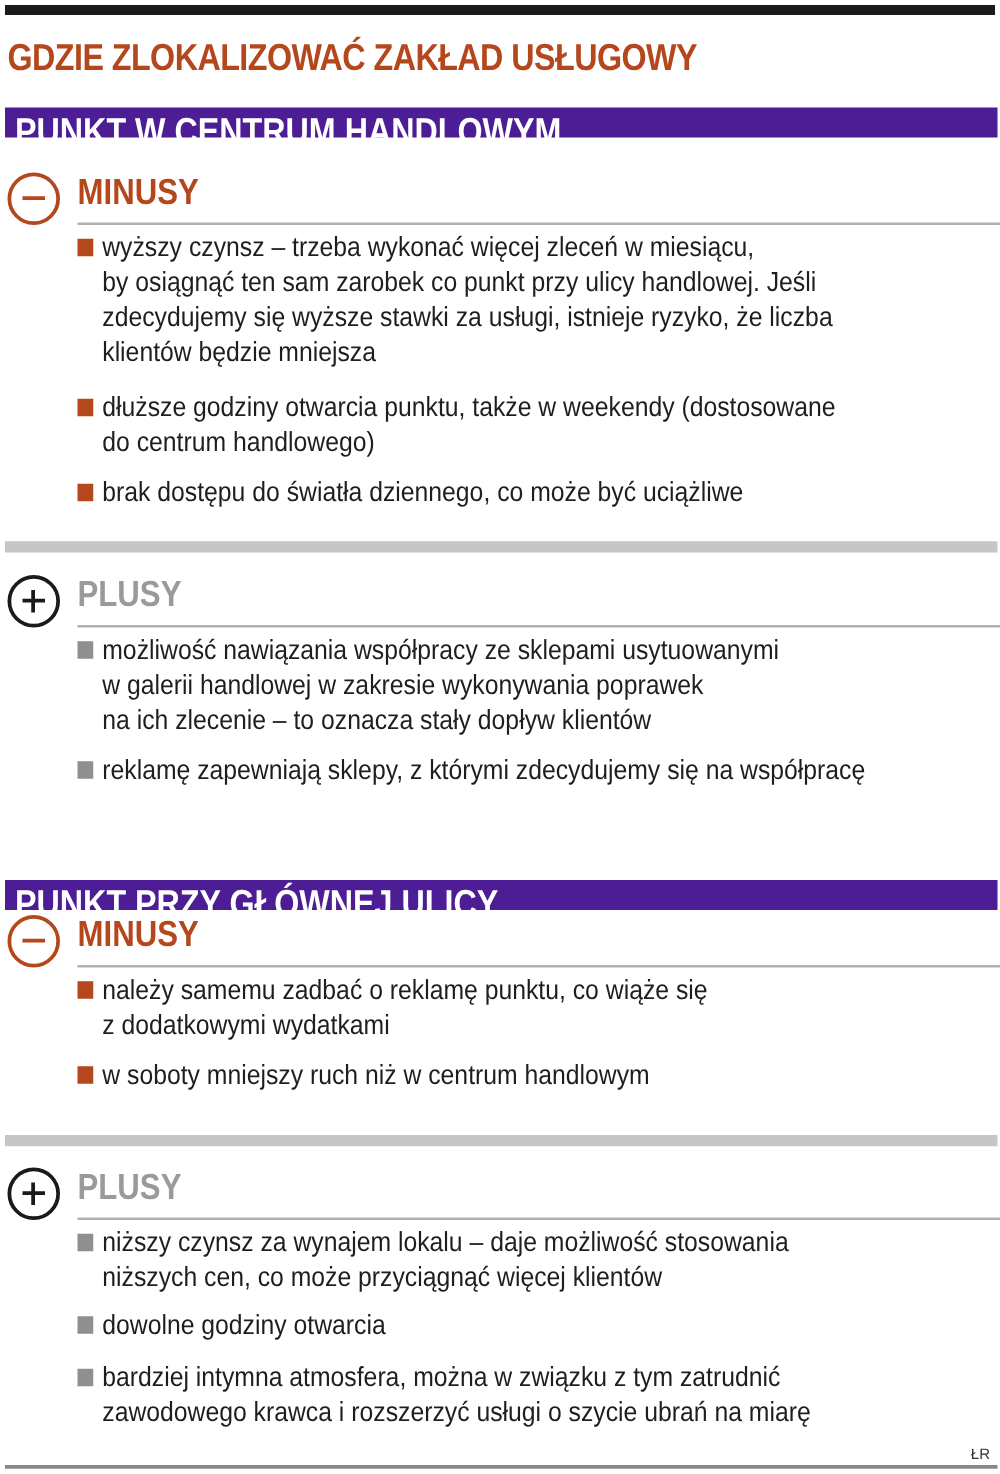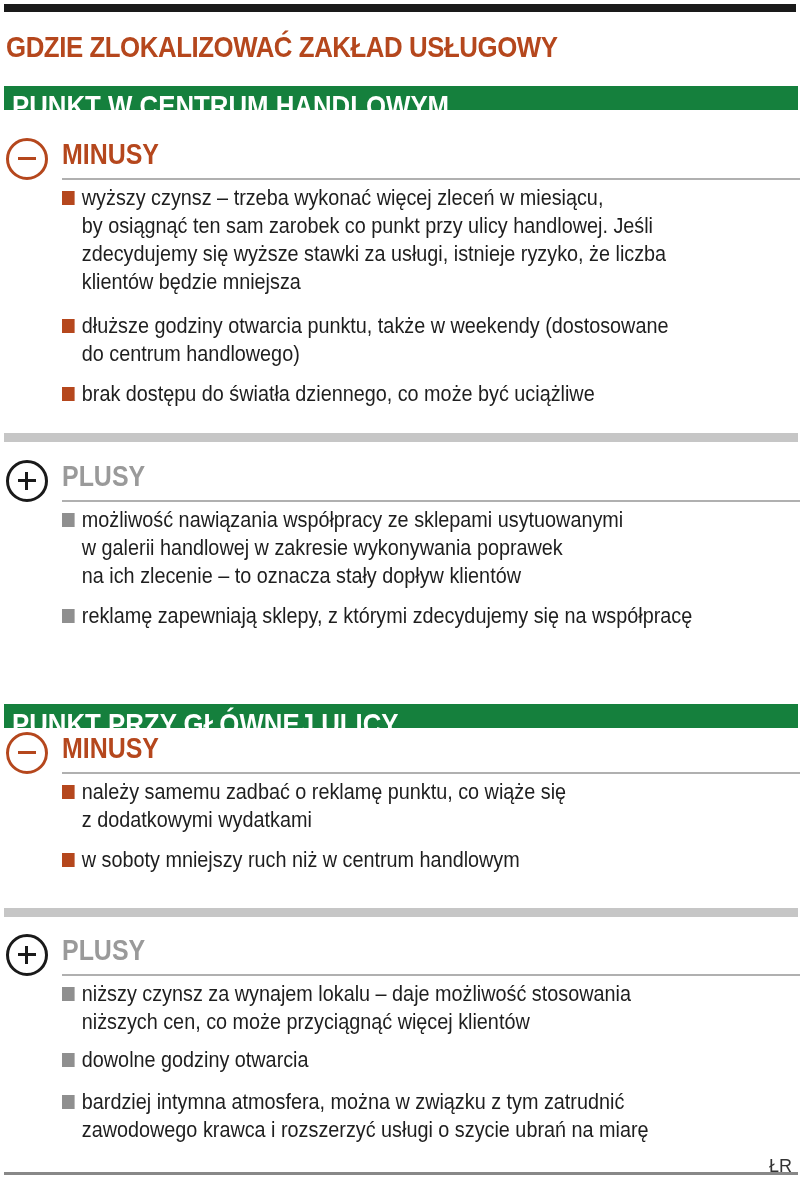--- a/index.html
+++ b/index.html
@@ -10,21 +10,21 @@
     .top-rule {
       position: absolute; left: 4px; top: 4px; width: 792px; height: 8px; background: #1a1a1a;
     }
     .main-title {
       position: absolute; left: 6px; top: 30px;
       font-family: "Liberation Sans", sans-serif; font-weight: bold;
       font-size: 30px; color: #b5471d; letter-spacing: -0.5px;
       transform: scaleX(0.86); transform-origin: left top; white-space: nowrap;
     }
     .section-bar {
-      position: absolute; left: 4px; width: 794px; height: 24px; background: #15803d;
+      position: absolute; left: 4px; width: 794px; height: 24px; background: #4c1d95;
     }
     .section-bar span {
       position: absolute; left: 8px; top: 3px;
       font-family: "Liberation Sans", sans-serif; font-weight: bold;
       font-size: 30px; color: #ffffff;
       transform: scaleX(0.86); transform-origin: left top; white-space: nowrap;
     }
     .group-head { position: absolute; left: 6px; width: 792px; height: 48px; text-align: right; }
     .group-icon {
       position: absolute; left: 0; top: 0; width: 42px; height: 42px; box-sizing: border-box;
@@ -55,21 +55,21 @@
     }
     .item .bullet {
       position: absolute; left: 0; top: 7px; width: 14px; height: 14px; background: #b5471d;
     }
     .item .bullet.grey { background: #8f8f8f; }
     .item .text { display: block; padding-left: 22px; white-space: pre-line; }
     .divider {
       position: absolute; left: 4px; width: 794px; height: 9px; background: #c6c6c6;
     }
     .credit {
-      position: absolute; right: 8px; top: 1156px; font-size: 18px; color: #333333;
+      position: absolute; right: 8px; top: 1156px; font-size: 12px; color: #333333;
     }
     .bottom-rule {
       position: absolute; left: 4px; top: 1172px; width: 794px; height: 3px; background: #888888;
     }
   </style>
 </head>
 <body>
 
 <div class="top-rule"></div>
 <div class="main-title">GDZIE ZLOKALIZOWAĆ ZAKŁAD USŁUGOWY</div>

